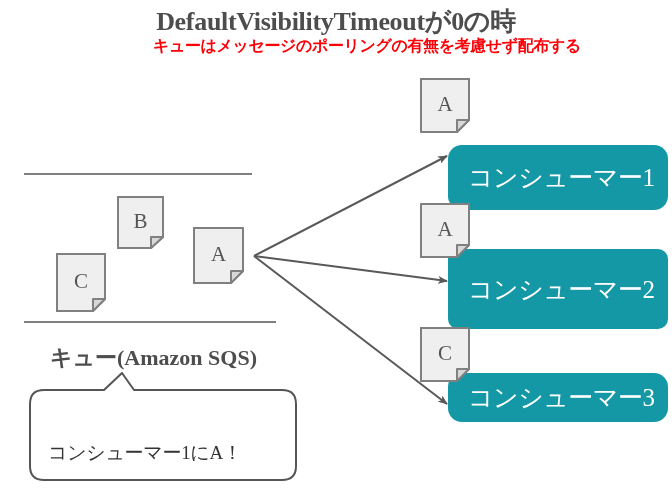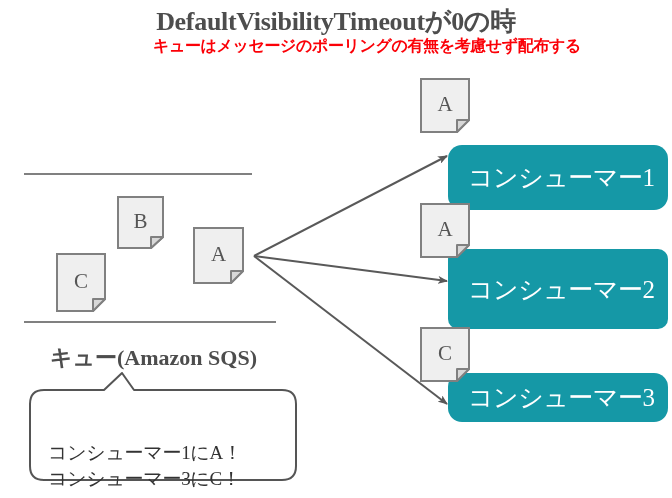--- a/index.html
+++ b/index.html
@@ -169,21 +169,20 @@
              Q296 390 296 404
              V466
              Q296 480 282 480
              H44
              Q30 480 30 466
              Z" fill="#ffffff" stroke="#555555" stroke-width="2" stroke-linejoin="round"></path>
   </svg>
 
   <div class="bubble-text">
     <div>コンシューマー1にA！</div>
-    <div>コンシューマー3にC！</div>
   </div>
 
   <svg id="arrows">
     <defs>
       <marker id="ah" markerWidth="10" markerHeight="8" refX="9" refY="4" orient="auto" markerUnits="userSpaceOnUse">
         <path d="M0,0 L10,4 L0,8 L2.6,4 Z" fill="#595959"></path>
       </marker>
     </defs>
     <line x1="254" y1="256" x2="447" y2="156" stroke="#595959" stroke-width="2" marker-end="url(#ah)"></line>
     <line x1="254" y1="256" x2="447" y2="281" stroke="#595959" stroke-width="2" marker-end="url(#ah)"></line>

